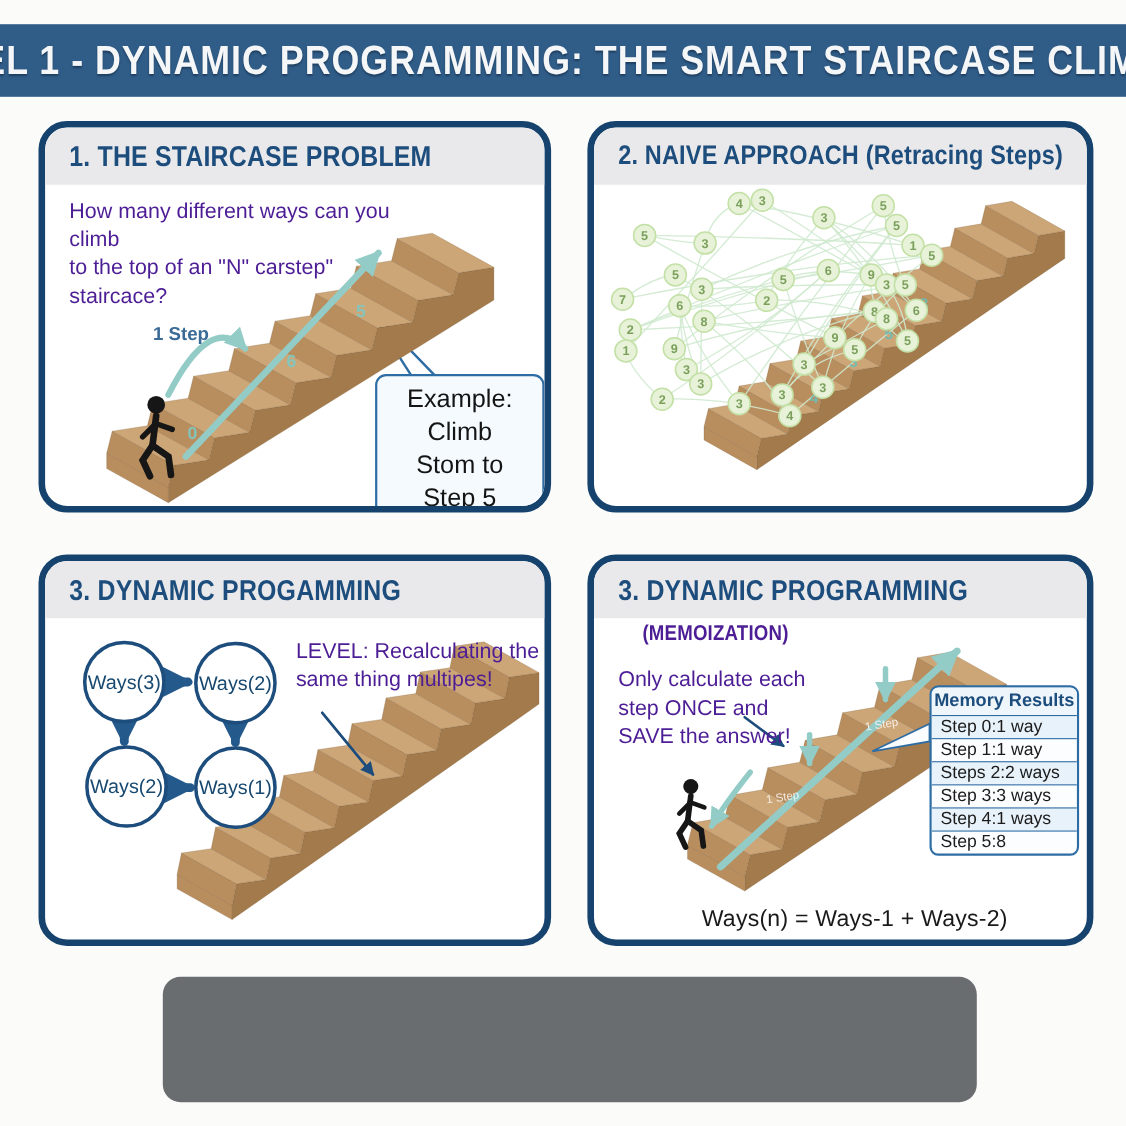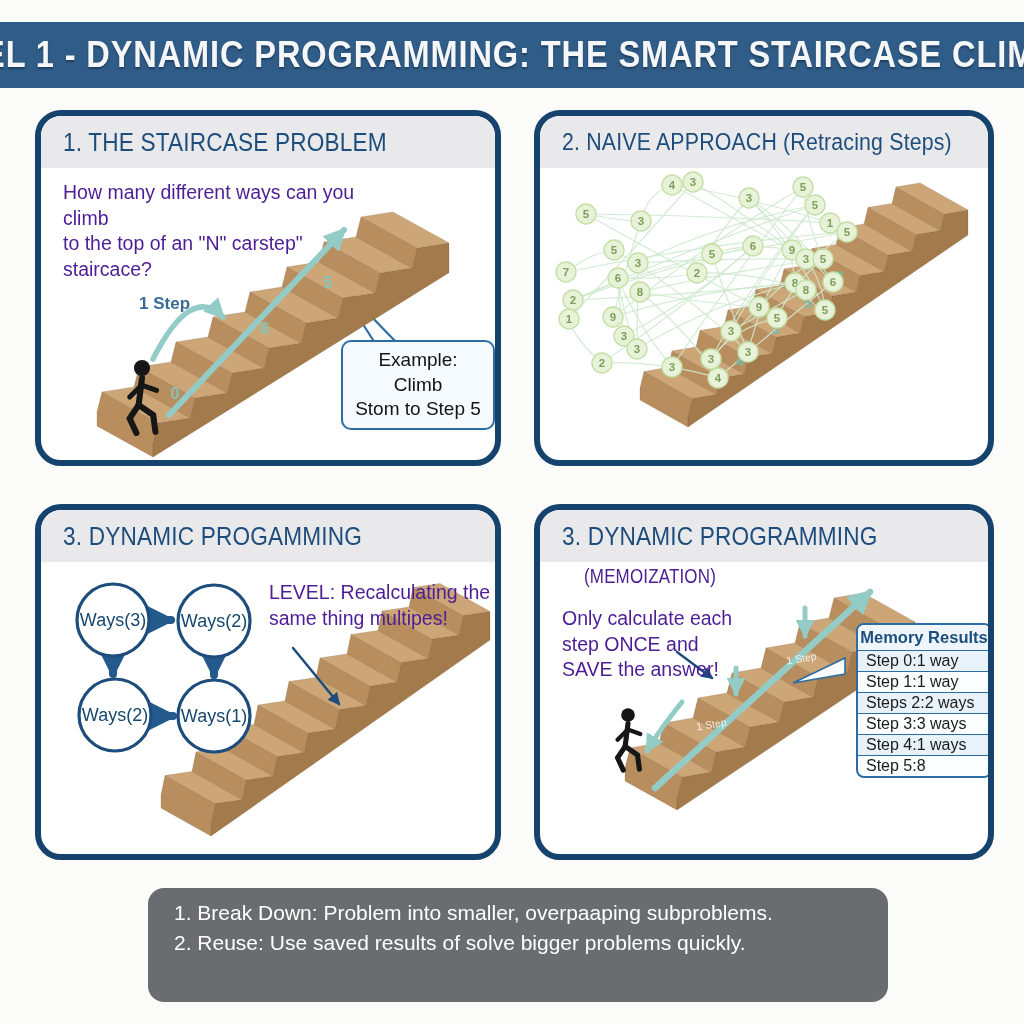--- a/index.html
+++ b/index.html
@@ -29,28 +29,28 @@
   }
   #panel1{left:35px;top:110px;width:466px;height:356px;}
   #panel2{left:534px;top:110px;width:460px;height:356px;}
   #panel3{left:35px;top:504px;width:466px;height:356px;}
   #panel4{left:534px;top:504px;width:460px;height:356px;}
   .panel-head{
     position:absolute;left:0;top:0;right:0;height:52px;background:#e9e9eb;
     display:flex;align-items:center;padding-left:22px;z-index:2;
     border-radius:18px 18px 0 0;
   }
-  .panel-title{font-size:26px;font-weight:normal;color:#1d4d7c;letter-spacing:.2px;text-align:center;}
+  .panel-title{font-size:26px;font-weight:bold;color:#1d4d7c;letter-spacing:.2px;text-align:center;}
   .panel svg{position:absolute;left:0;top:0;z-index:1;}
   .txt{position:absolute;z-index:3;font-size:19.5px;line-height:1.32;color:#4c1d95;}
 
   
   .callout{
     position:absolute;z-index:4;background:#f4fafd;border:2.5px solid #2e6da4;border-radius:10px;
-    padding:6px 12px;text-align:center;font-size:19px;line-height:1.3;color:#141414;
+    padding:6px 12px;text-align:center;font-size:23px;line-height:1.3;color:#141414;
   }
   .step-label{position:absolute;z-index:3;color:#3a6b96;font-size:17px;font-weight:bold;}
 
   
   .mem-table{
     position:absolute;z-index:4;width:132px;background:#fbfdff;
     border:2.2px solid #2e6da4;border-radius:8px;overflow:hidden;
     font-size:16px;color:#1b1b1b;
   }
   .mem-title{
@@ -509,21 +509,21 @@
     </svg>
   <div class="panel-head">
     <span class="panel-title"><span class="cond">3. DYNAMIC PROGRAMMING</span></span>
   </div>
   <div class="panel-title txt" style="left:44px;top:54px;"><span class="cond">(MEMOIZATION)</span></div>
   <div class="txt" style="left:22px;top:96px;width:210px;">
     <div>Only calculate each</div>
     <div>step ONCE and</div>
     <div>SAVE the answer!</div>
   </div>
-  <div class="mem-table" style="left:316px;top:113px;">
+  <div class="mem-table" style="left:305px;top:113px;">
     <div class="mem-title">Memory Results</div>
     <div id="mem-rows">
         <div class="mem-row">
           <span>Step 0:</span>
           <span>1 way</span>
         </div>
         <div class="mem-row">
           <span>Step 1:</span>
           <span>1 way</span>
         </div>
@@ -538,20 +538,17 @@
         <div class="mem-row">
           <span>Step 4:</span>
           <span>1 ways</span>
         </div>
         <div class="mem-row">
           <span>Step 5:</span>
           <span>8</span>
         </div>
       </div>
   </div>
+  <div class="formula" style="top:314px;padding-left:26px;box-sizing:border-box;">Ways(n) = Ways-1 + Ways-2)</div>
 </div>
 
 <div class="keybox">
-  <div class="key-items">
-    <div>1. Break Down: Problem into smaller, overpaaping subproblems.</div>
-    <div>2. Reuse: Use saved results of solve bigger problems quickly.</div>
-  </div>
 </div>
 
 </body></html>

